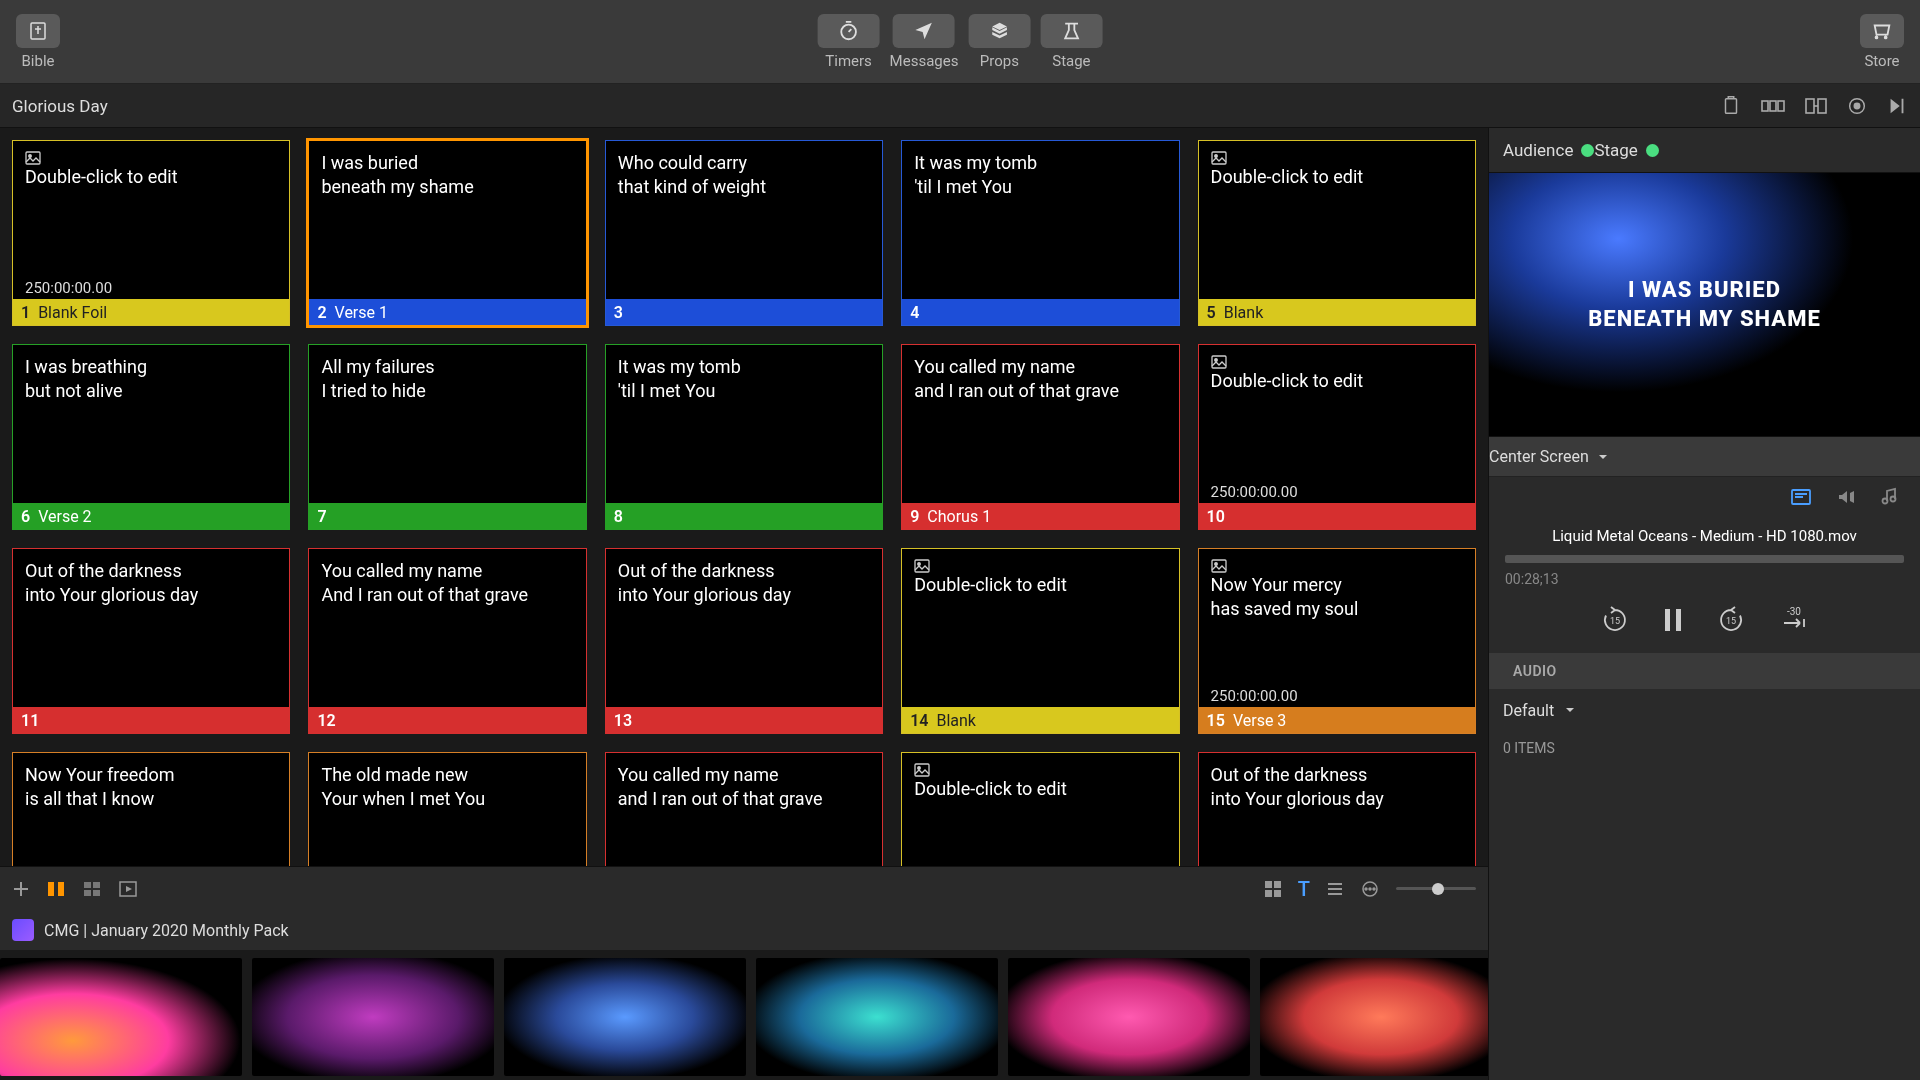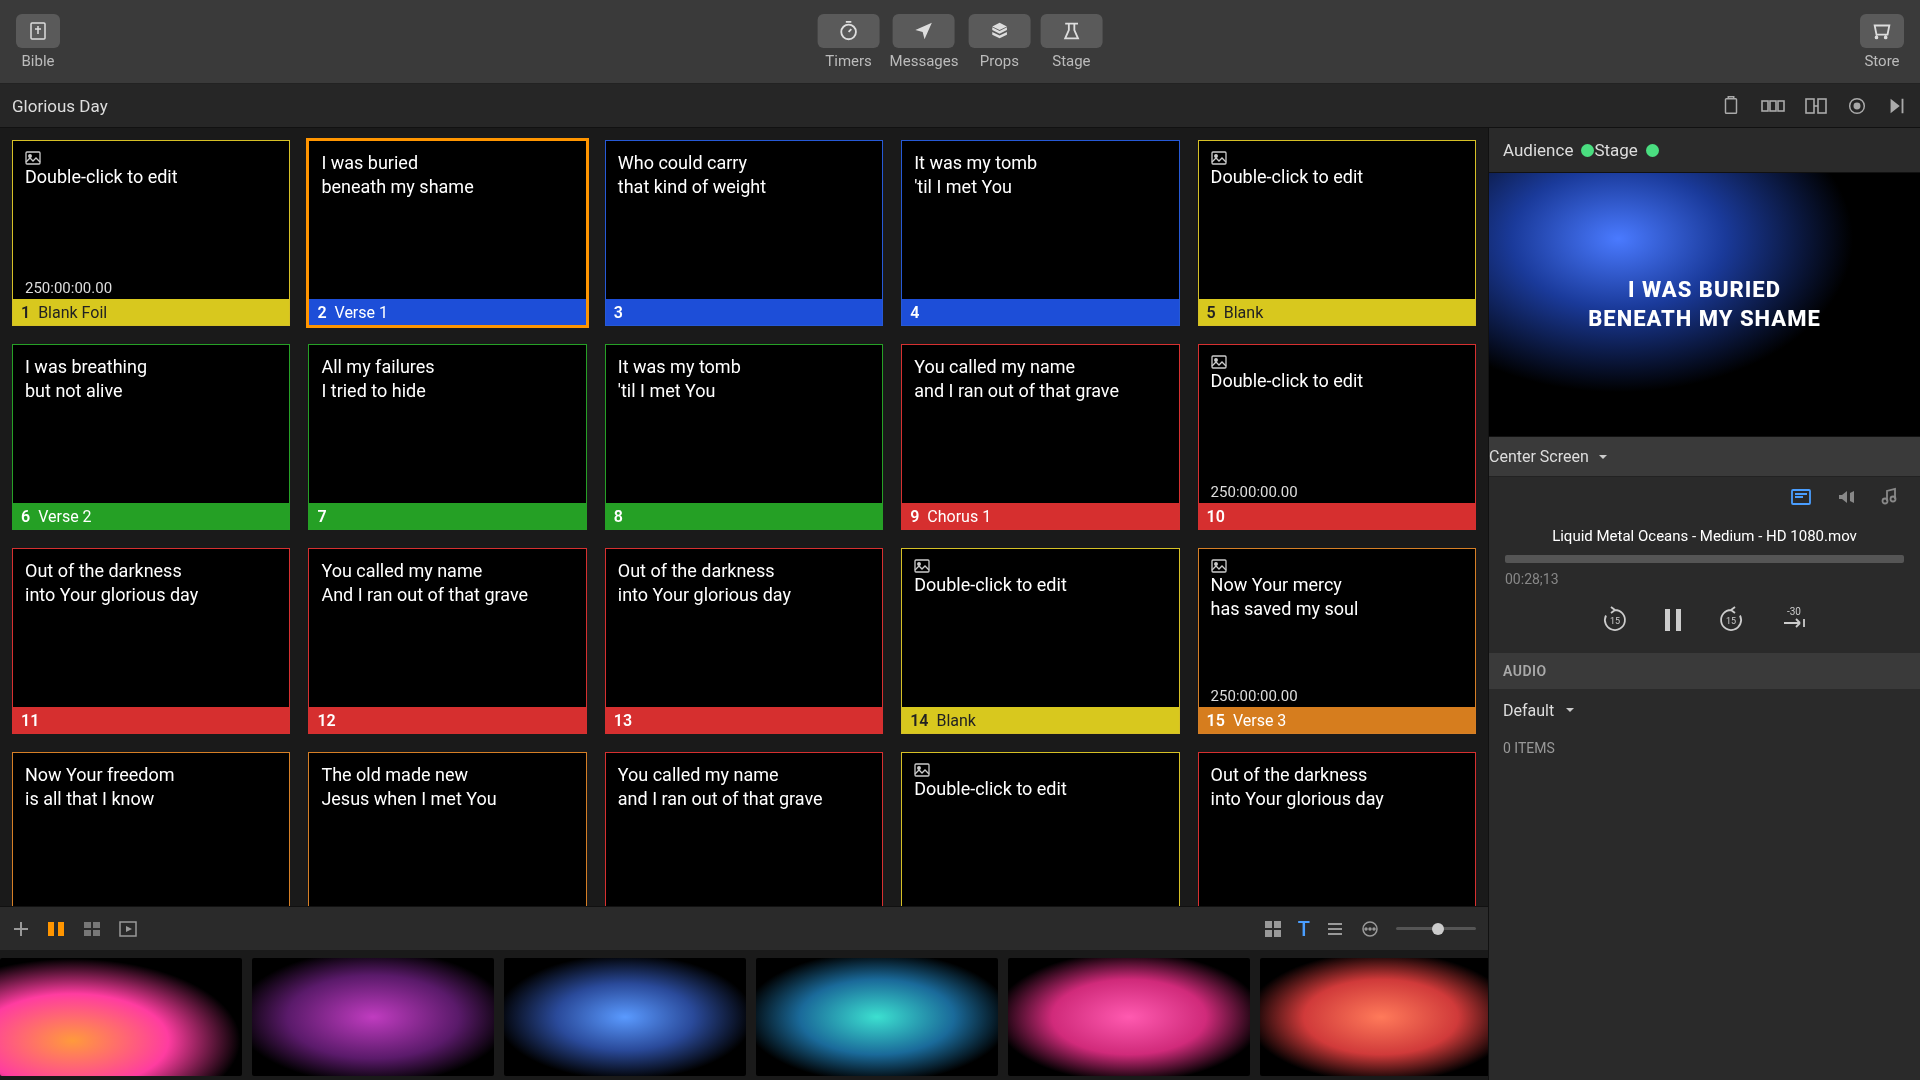--- a/index.html
+++ b/index.html
@@ -76,21 +76,21 @@
 .preview .txt{position:relative;color:#fff;font-weight:800;font-size:22px;letter-spacing:1px;text-align:center;line-height:1.3;}
 .audio-meter{position:absolute;left:4px;top:6px;bottom:6px;width:6px;background:linear-gradient(to top,#3ade3a 0%,#e0de30 60%,#de4030 90%);}
 .screen-select{height:40px;display:flex;align-items:center;padding:0 0;gap:8px;background:#3a3a3a;font-size:16px;border-bottom:1px solid #222;}
 .inspector-tabs{height:40px;display:flex;align-items:center;justify-content:flex-end;gap:24px;padding-right:22px;color:#888;}
 .inspector-tabs .active{color:#4a9eff;}
 .media-name{text-align:center;font-size:15px;color:#ffffff;padding:10px 0;}
 .scrubber{height:8px;background:#555;margin:0 16px;border-radius:2px;}
 .timecode{padding:8px 16px;color:#888;font-size:14px;}
 .transport{display:flex;justify-content:center;align-items:center;gap:32px;padding:10px 0 18px;color:#ccc;}
 .transport .tbtn{cursor:pointer;}
-.section-h{background:#3a3a3a;height:36px;display:flex;align-items:center;padding:0 14px;color:#aaa;font-size:14px;font-weight:600;letter-spacing:0.5px;}
+.section-h{background:#3a3a3a;height:36px;display:flex;align-items:center;padding:0 24px;color:#aaa;font-size:14px;font-weight:600;letter-spacing:0.5px;}
 .section-row{height:42px;display:flex;align-items:center;padding:0 14px;gap:10px;font-size:16px;}
 .items-row{height:34px;display:flex;align-items:center;padding:0 14px;color:#999;font-size:14px;}
 </style>
 </head>
 <body>
 
 <div class="toolbar">
   <div class="toolbar-left">
     <div class="tool-btn">
       <div class="icon-box small">
@@ -376,21 +376,21 @@
           </div>
           <div class="slide orange slide-row4">
             <div class="body">
               <div>Now Your freedom</div>
               <div>is all that I know</div>
             </div>
           </div>
           <div class="slide orange slide-row4">
             <div class="body">
               <div>The old made new</div>
-              <div>Jesus when I met You</div>
+              <div>Your when I met You</div>
             </div>
           </div>
           <div class="slide red slide-row4">
             <div class="body">
               <div>You called my name</div>
               <div>and I ran out of that grave</div>
             </div>
           </div>
           <div class="slide yellow slide-row4">
             <div class="body">
@@ -463,20 +463,24 @@
               <circle cx="14" cy="9" r="1" fill="#999"></circle>
             </svg>
           </span>
         <div class="zoom">
             <div class="track">
               <div class="thumb"></div>
             </div>
           </div>
       </div>
     </div>
+    <div class="media-header">
+      <div class="pkg-icon"></div>
+      <span>CMG | January 2020 Monthly Pack</span>
+    </div>
     <div class="media-strip">
       <div class="media-thumb mt1"></div>
       <div class="media-thumb mt2"></div>
       <div class="media-thumb mt3"></div>
       <div class="media-thumb mt4"></div>
       <div class="media-thumb mt5"></div>
       <div class="media-thumb mt6"></div>
     </div>
   </div>
 

